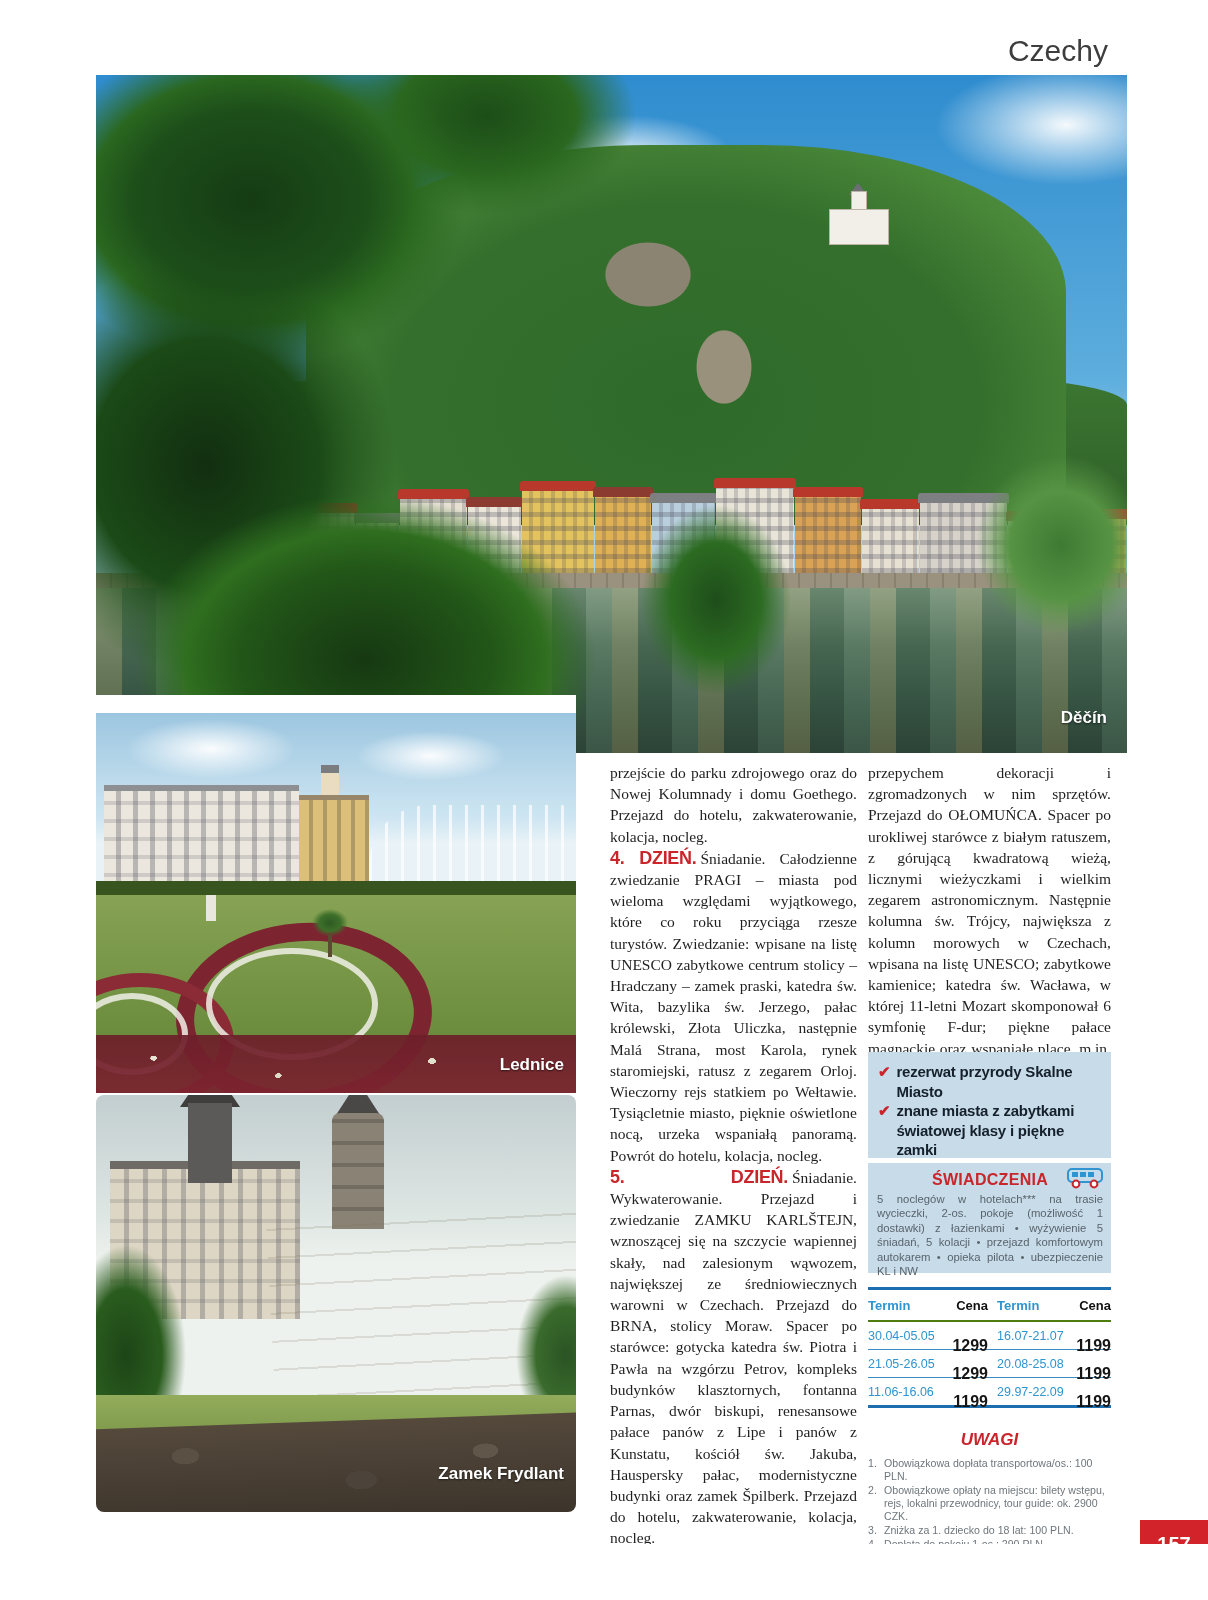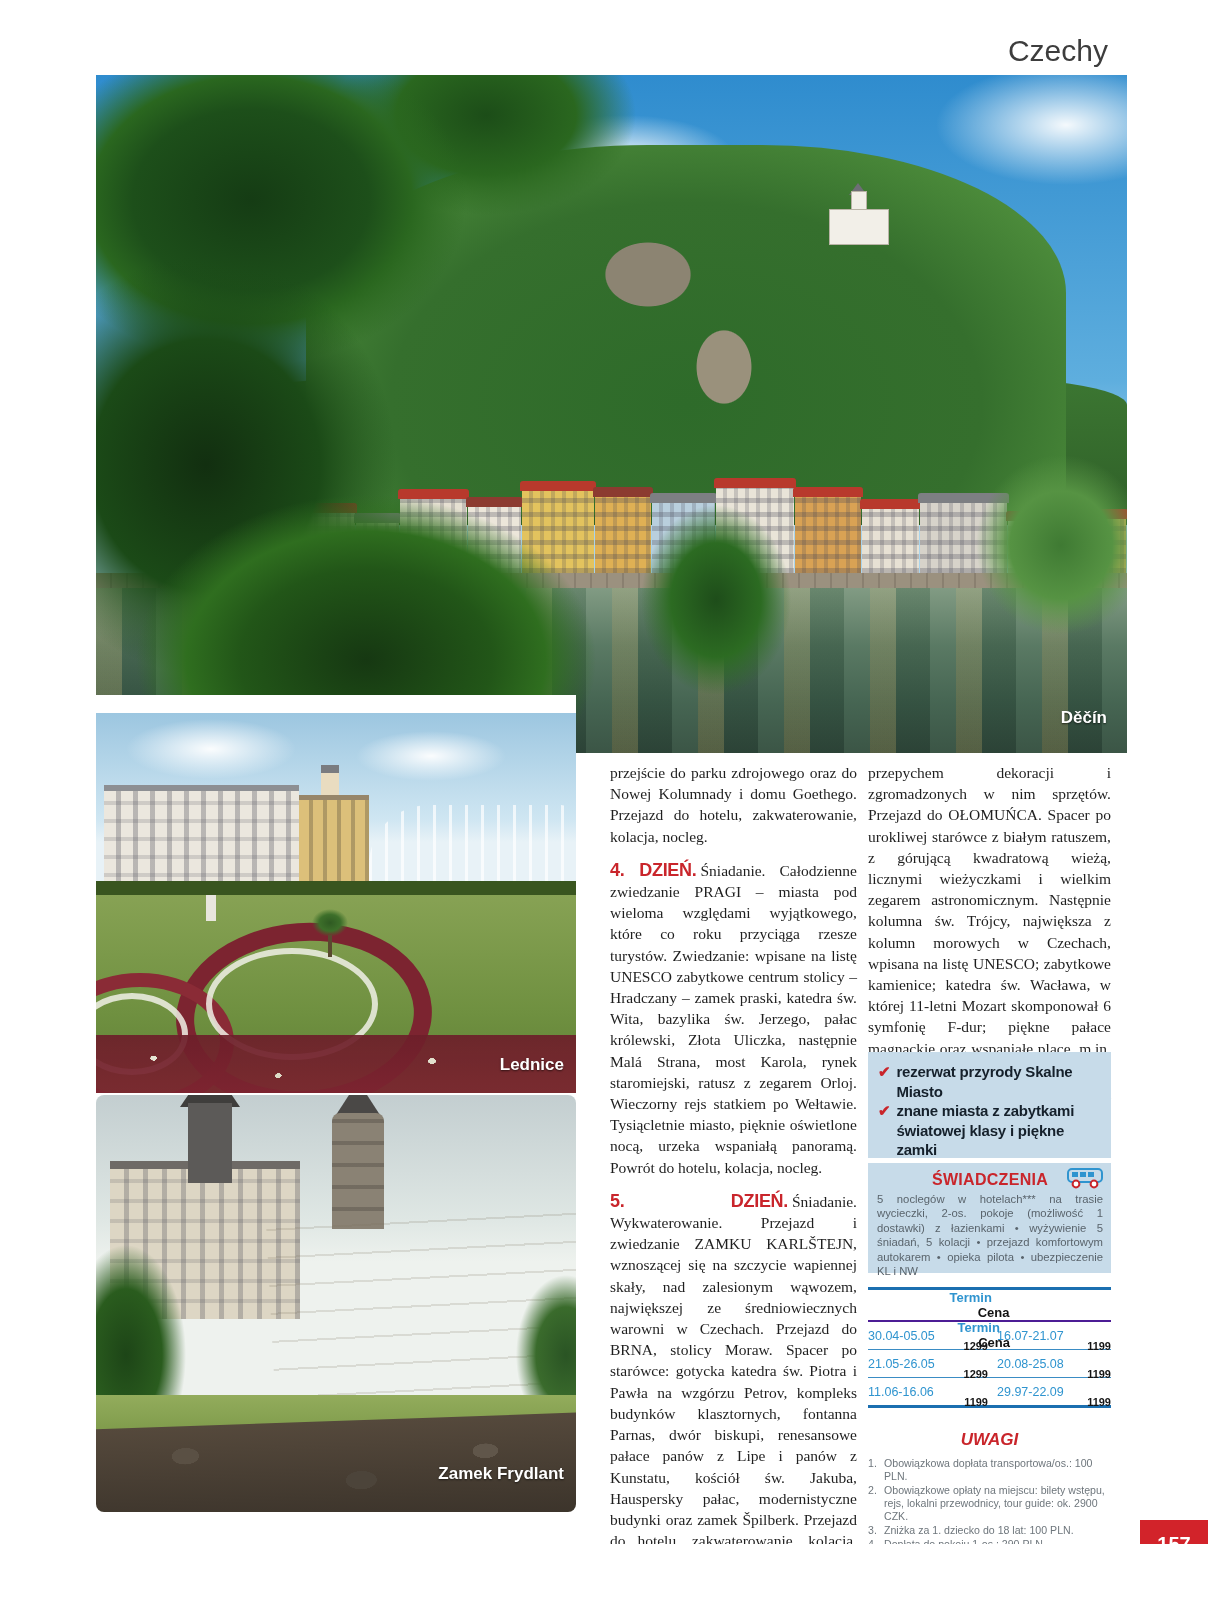--- a/index.html
+++ b/index.html
@@ -120,48 +120,48 @@
   .fr-bush{position:absolute;left:-30px;top:150px;width:120px;height:220px;
          background:radial-gradient(closest-side,#1d4517,#2a5c1e 60%,rgba(42,92,30,0));}
   .fr-bush2{position:absolute;left:420px;top:180px;width:100px;height:160px;
          background:radial-gradient(closest-side,#2a5424,#3a6b2c 60%,rgba(58,107,44,0));}
 
   
   .col{position:absolute;font-size:15.5px;line-height:21.2px;text-align:justify;}
   .col-l{left:610px;top:762px;width:247px;}
   .col-r{left:868px;top:762px;width:243px;}
   .col p{margin:0 0 0 0;}
-  .col p + p{margin-top:13px;}
+  .col p + p{margin-top:1px;}
   .day-label{font-family:"Liberation Sans",sans-serif;font-weight:bold;font-size:18px;
              color:#c9252b;letter-spacing:-.3px;margin-right:4px;}
 
   
   .bluebox{position:absolute;left:868px;width:243px;background:#c7dbe9;box-sizing:border-box;}
   .hi-box{top:1052px;height:106px;padding:10px 8px 8px 10px;}
   .hi-item{display:flex;font-family:"Liberation Sans",sans-serif;font-weight:bold;
            font-size:15px;line-height:19.5px;color:#15202b;letter-spacing:-.2px;}
   .check{color:#c9252b;margin-right:6px;flex:0 0 auto;font-size:15px;}
   .sv-box{top:1163px;height:110px;padding:6px 8px 6px 9px;}
   .sv-title{font-family:"Liberation Sans",sans-serif;font-weight:bold;font-size:16px;
             color:#c9252b;text-align:center;margin:2px 0 3px 0;letter-spacing:.3px;}
   .sv-text{font-family:"Liberation Sans",sans-serif;font-size:11.3px;line-height:14.4px;
            color:#5a646c;text-align:justify;}
   .bus{position:absolute;right:6px;top:4px;}
 
   
   .ptable{position:absolute;left:868px;top:1287px;width:243px;font-family:"Liberation Sans",sans-serif;}
   .prow{display:flex;align-items:center;height:27px;}
-  .prow.head{height:30px;border-top:3px solid #1b6fb0;border-bottom:2px solid #4c1d95;flex-direction:column;}
+  .prow.head{height:30px;border-top:3px solid #1b6fb0;border-bottom:2px solid #4d7c0f;}
   .prow.r{border-bottom:1px solid #3a8cc4;}
   .prow.r.last{border-bottom:3px solid #1b6fb0;}
   .c-t1{width:80px;} .c-c1{width:40px;text-align:right;} .c-t2{width:82px;padding-left:9px;box-sizing:border-box;} .c-c2{width:41px;text-align:right;}
   .th-termin{color:#2f94cf;font-weight:bold;font-size:13px;}
   .th-cena{color:#111;font-weight:bold;font-size:13px;}
   .td-date{color:#2f94cf;font-size:12.5px;}
-  .td-price{color:#151515;font-weight:bold;font-size:11px;margin-top:20px;}
+  .td-price{color:#151515;font-weight:bold;font-size:16px;margin-top:20px;}
 
   
   .notes{position:absolute;left:868px;top:1430px;width:243px;font-family:"Liberation Sans",sans-serif;}
   .notes-title{color:#c9252b;font-weight:bold;font-size:17px;text-align:center;margin-bottom:7px;font-style:italic;}
   .note{display:flex;color:#6e767c;font-size:10.6px;line-height:13px;margin-bottom:1px;}
   .note .n{flex:0 0 16px;}
   .note .t{flex:1;}
 
   
   .pagenum{position:absolute;left:1140px;top:1520px;width:68px;height:48px;background:#d2232a;

